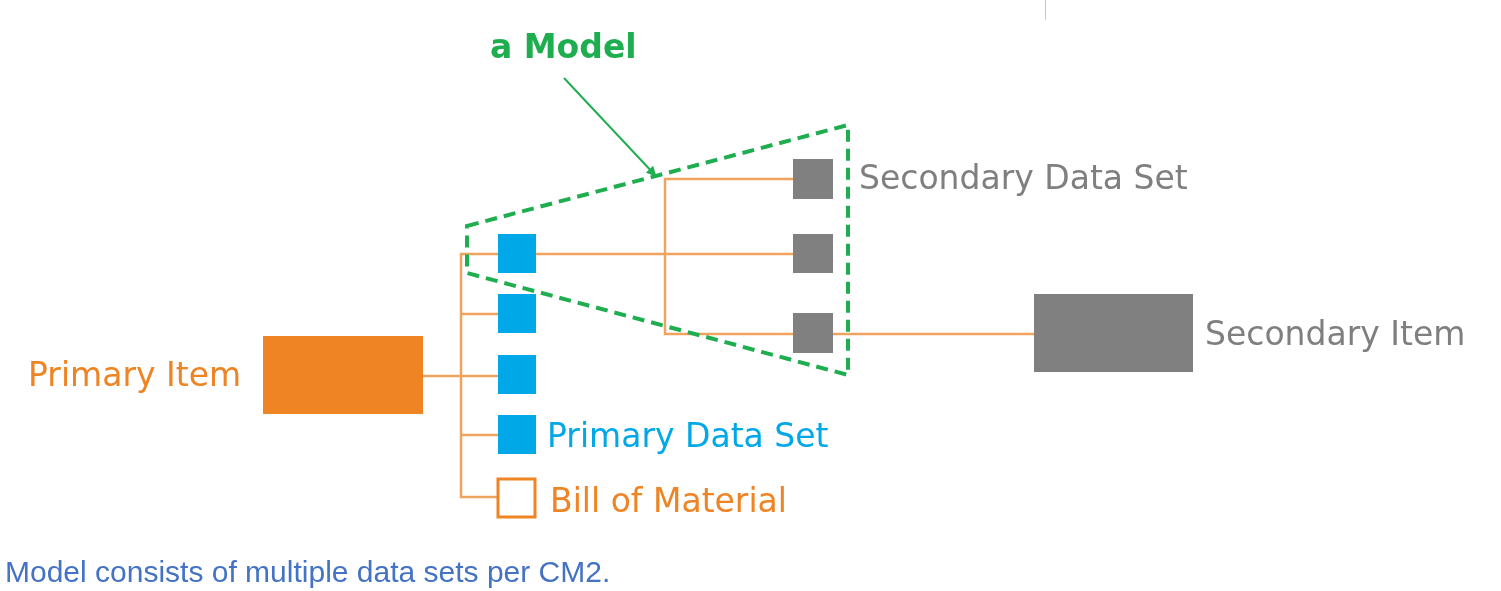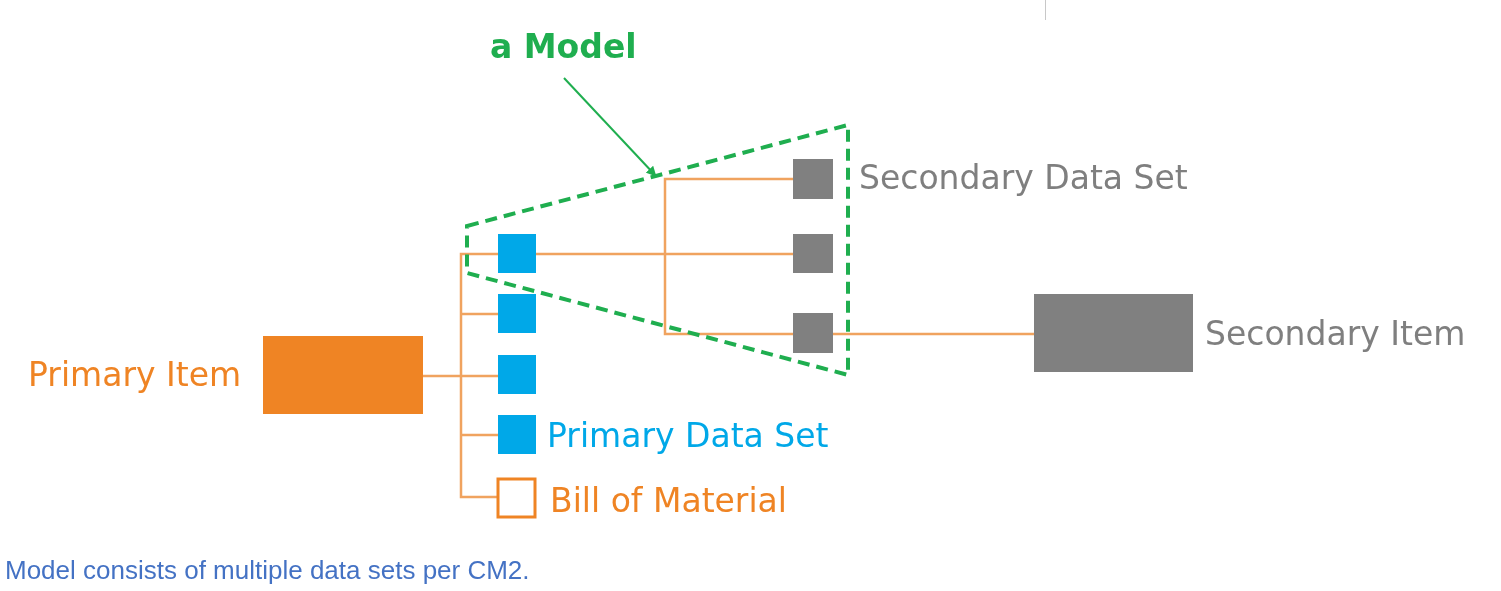--- a/index.html
+++ b/index.html
@@ -2,21 +2,21 @@
 <html><head>
   <meta charset="utf-8">
   <style>
     html, body { margin: 0; padding: 0; background: #ffffff; }
     body { width: 1501px; height: 591px; position: relative; overflow: hidden; font-family: "Liberation Sans", sans-serif; }
     #diagram { position: absolute; left: 0; top: 0; }
     .lbl { font-family: "DejaVu Sans", sans-serif; }
     .caption {
       position: absolute; left: 5px; top: 555px;
       font-family: "Liberation Sans", sans-serif;
-      font-size: 26px; color: #4472c4;
+      font-size: 30px; color: #4472c4;
     }
     .top-rule { position: absolute; left: 1045px; top: 0; width: 1px; height: 20px; background: #c8c8c8; }
   </style>
 </head>
 <body>
 
 <div class="top-rule"></div>
 
 <svg id="diagram" width="1501" height="591" viewBox="0 0 1501 591">
   <defs>

